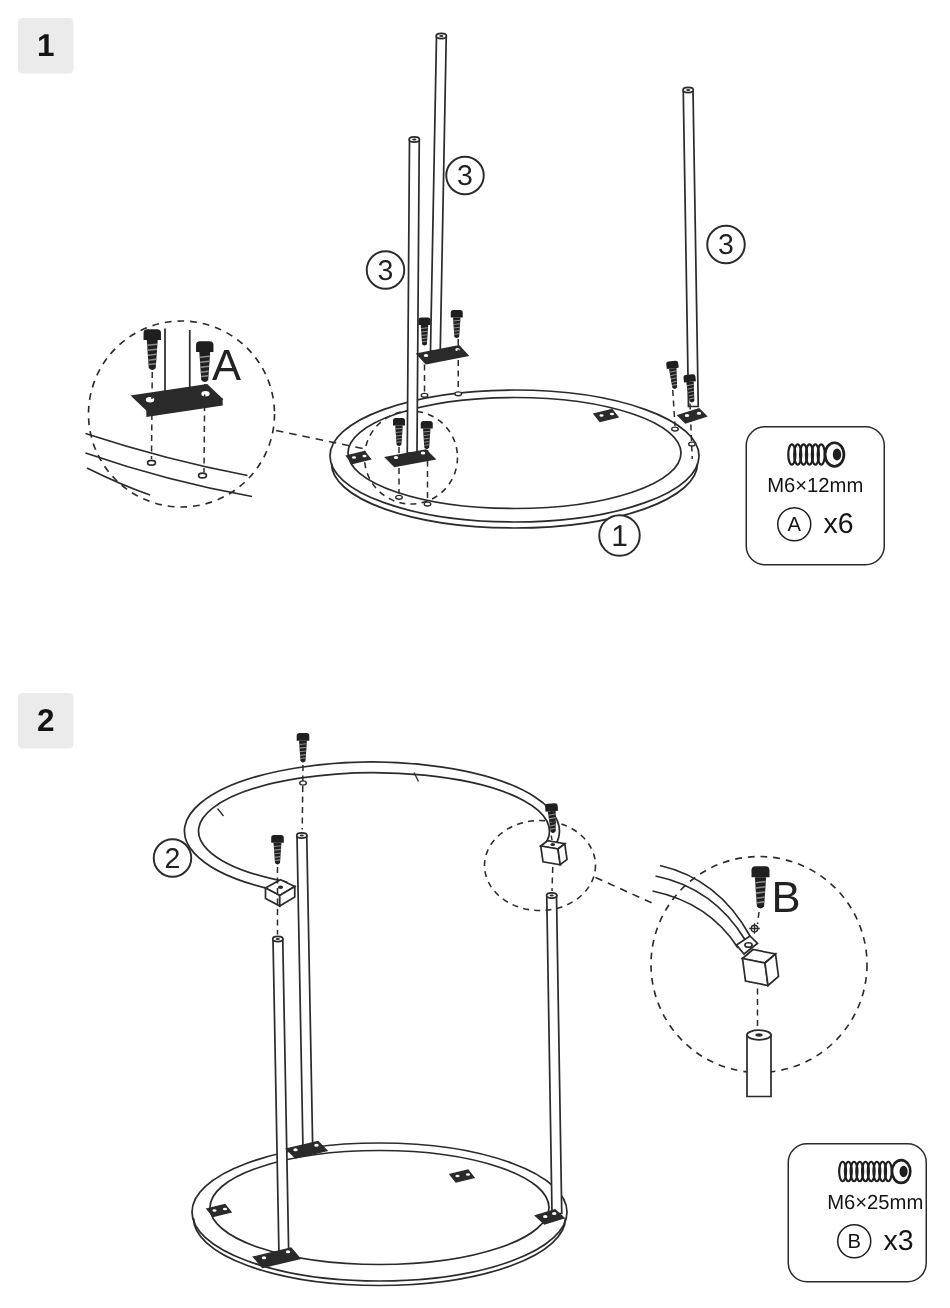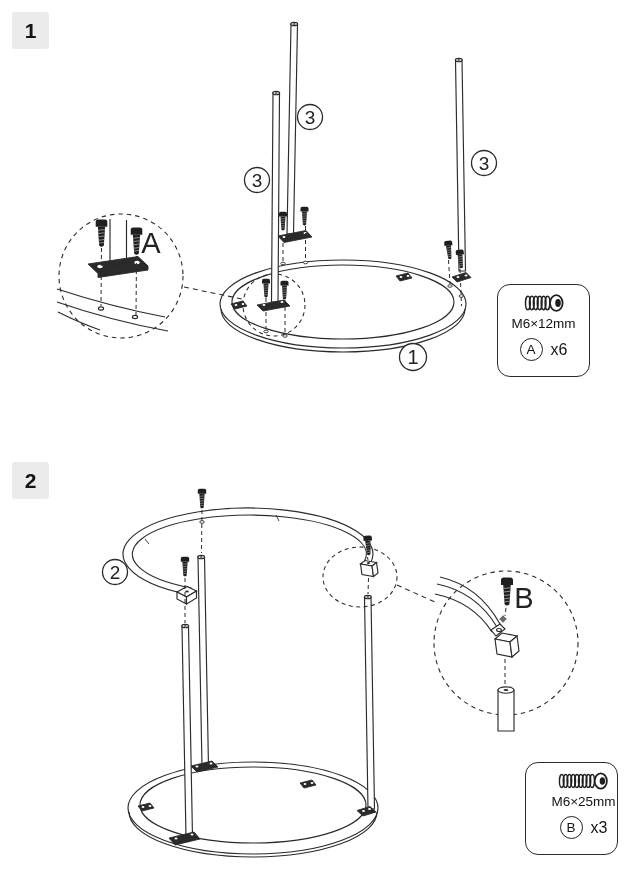--- a/index.html
+++ b/index.html
@@ -13,21 +13,21 @@
   .diagram{position:absolute;left:0;top:0;}
   .hwbox{position:absolute;width:93px;height:93px;border:1.6px solid #2b2b2b;border-radius:13px;
     box-sizing:border-box;display:flex;flex-direction:column;align-items:center;
     padding-top:8px;background:#fff;}
   #hwbox1{left:497px;top:284px;}
   #hwbox2{left:525px;top:762px;padding-left:24px;}
   .hw-size{font-size:13.5px;color:#141414;margin-top:3px;}
   .hw-row{display:flex;align-items:center;gap:8px;margin-top:7px;}
   .lettercircle{width:21px;height:21px;border:1.5px solid #1f1f1f;border-radius:50%;
     display:flex;align-items:center;justify-content:center;font-size:13.5px;color:#141414;}
-  .hw-qty{font-size:16px;color:#141414;}
+  .hw-qty{font-size:19px;color:#141414;}
   svg text{font-family:"Liberation Sans",sans-serif;fill:#222;}
 </style>
 </head>
 <body>
 
 <div class="sheet">
 
   <div class="step-badge" id="badge1">1</div>
   <div class="step-badge" id="badge2">2</div>
 

